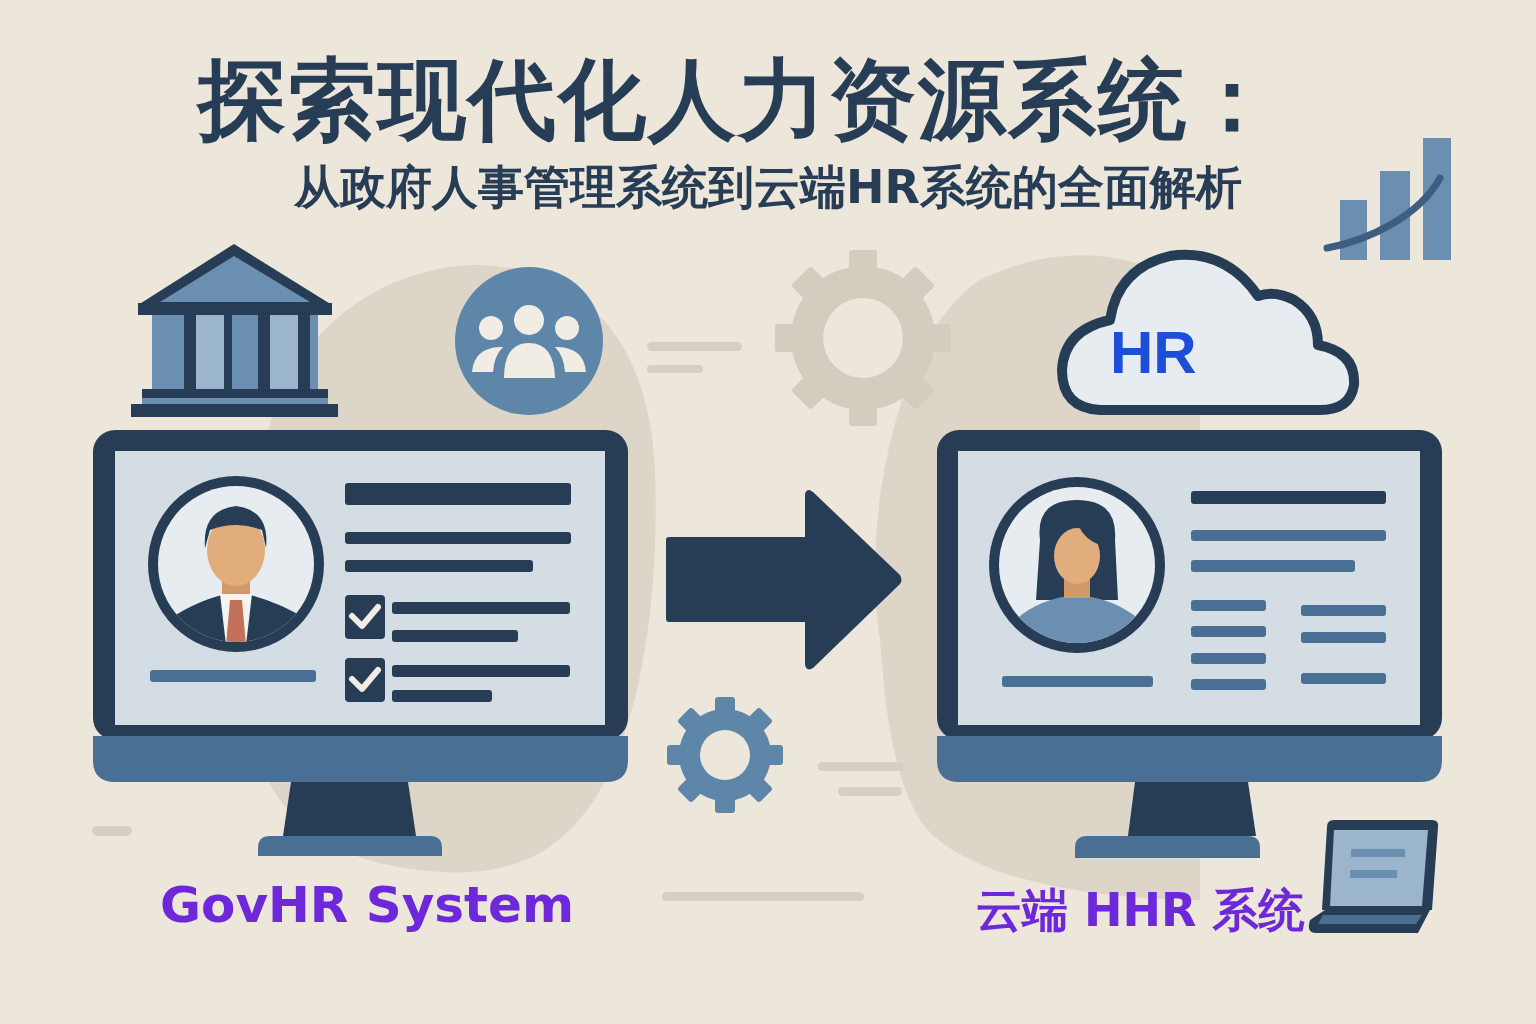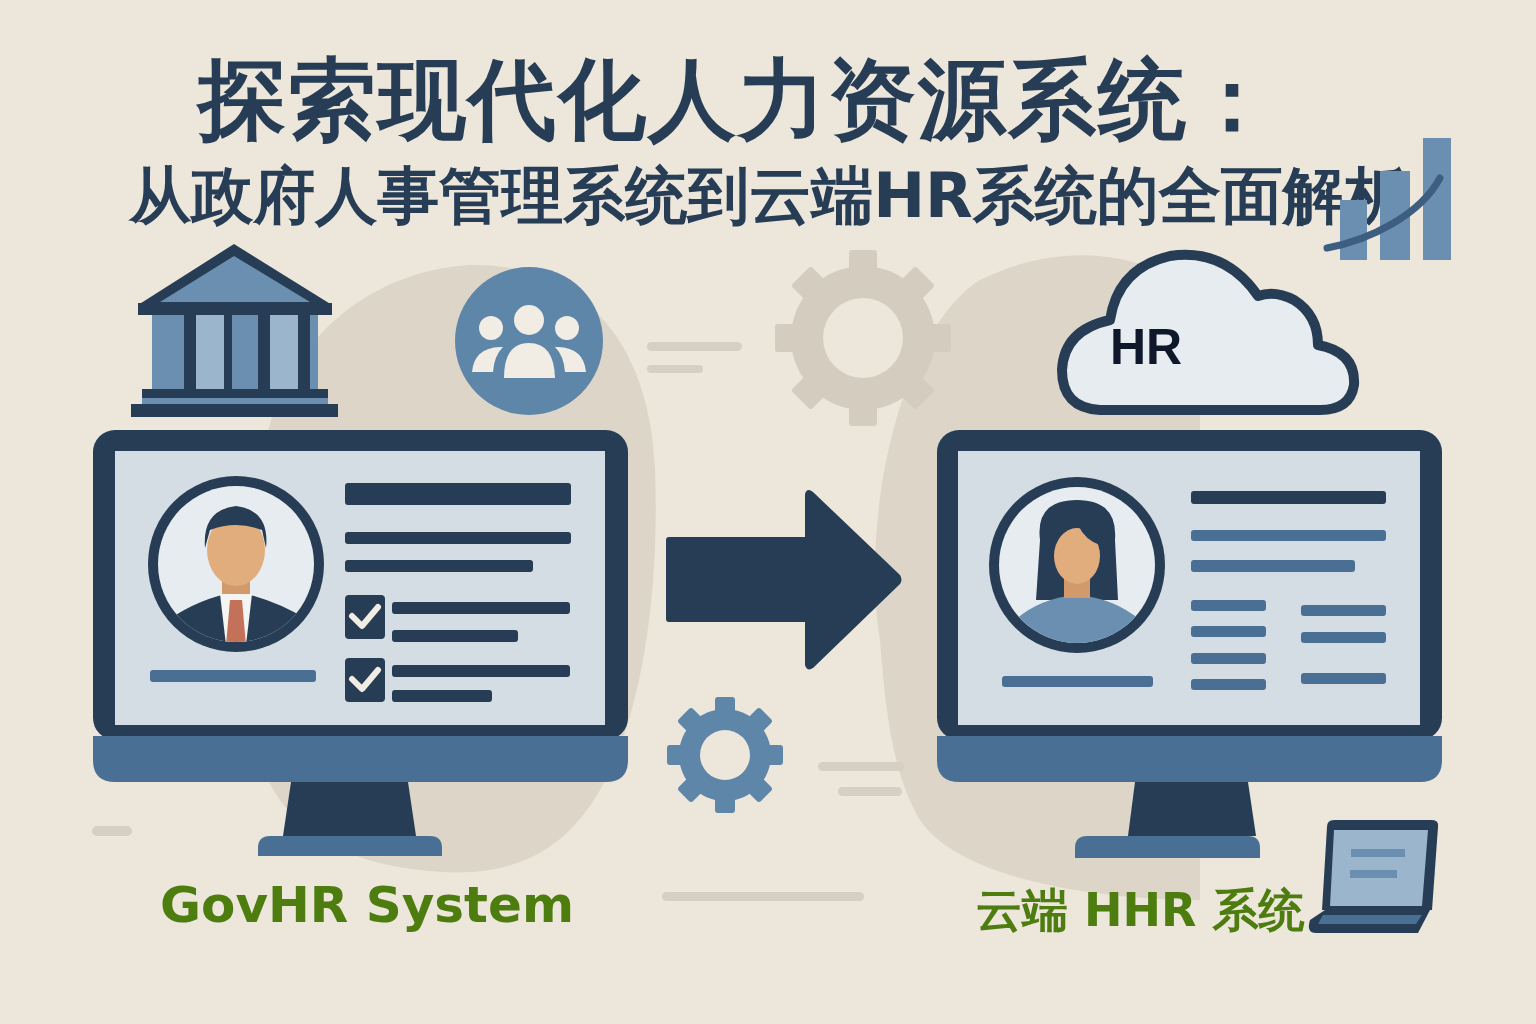--- a/index.html
+++ b/index.html
@@ -11,32 +11,32 @@
     color: #263d55;
   }
   .layer { position: absolute; left: 0; top: 0; width: 1536px; height: 1024px; }
   .title {
     position: absolute; left: 0; width: 1476px; top: 52px;
     text-align: center; font-size: 88px; font-weight: bold;
     letter-spacing: 2px; color: #263d55; line-height: 1.1;
   }
   .subtitle {
     position: absolute; left: 0; width: 1536px; top: 162px;
-    text-align: center; font-size: 62px; font-weight: bold;
+    text-align: center; font-size: 46px; font-weight: bold;
     color: #263d55; line-height: 1.1; padding-left: 0;
   }
   .label {
-    position: absolute; font-size: 50px; font-weight: bold; color: #4d7c0f;
+    position: absolute; font-size: 50px; font-weight: bold; color: #6d28d9;
     white-space: nowrap;
   }
   .label-left { left: 160px; top: 876px; font-family: "DejaVu Sans", sans-serif; }
   .label-right { left: 976px; top: 880px; font-size: 46px; text-align: center; }
   .cloud-text {
     position: absolute; left: 1110px; top: 318px;
-    font-size: 50px; font-weight: bold; color: #0f172a;
+    font-size: 60px; font-weight: bold; color: #1d4ed8;
     font-family: "Liberation Sans", sans-serif;
   }
 </style>
 </head>
 <body>
 
 <svg class="layer" viewBox="0 0 1536 1024">
 
   <path d="M260 470 C280 330 380 270 470 265 C570 262 650 330 655 470 C660 600 640 720 600 790 C560 860 500 880 420 870 C330 860 280 820 260 760 Z" fill="#ddd5c8"></path>
 

